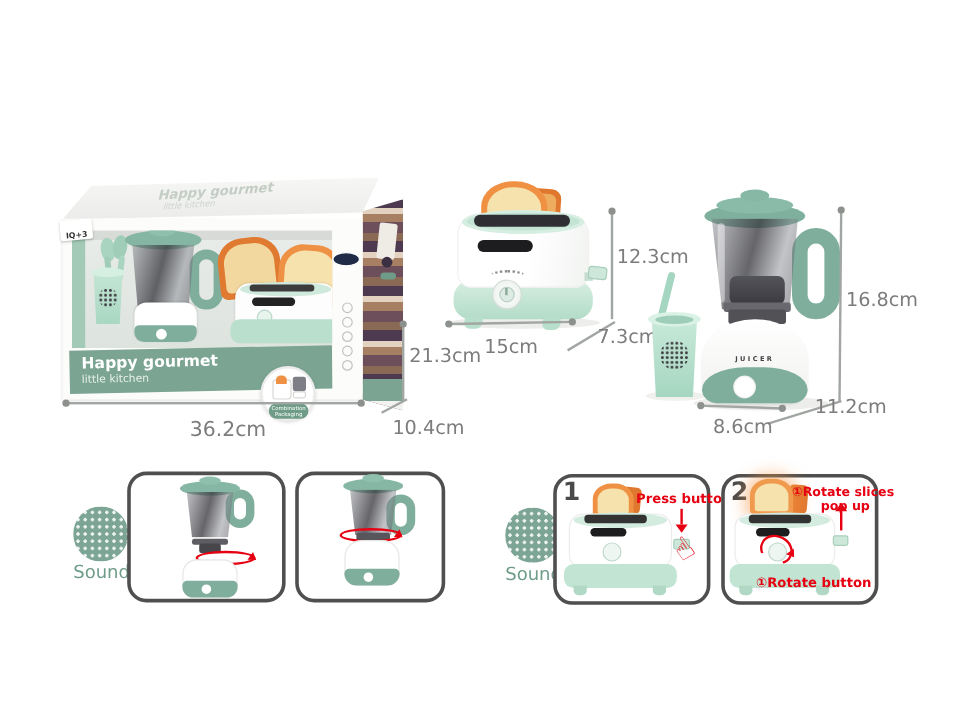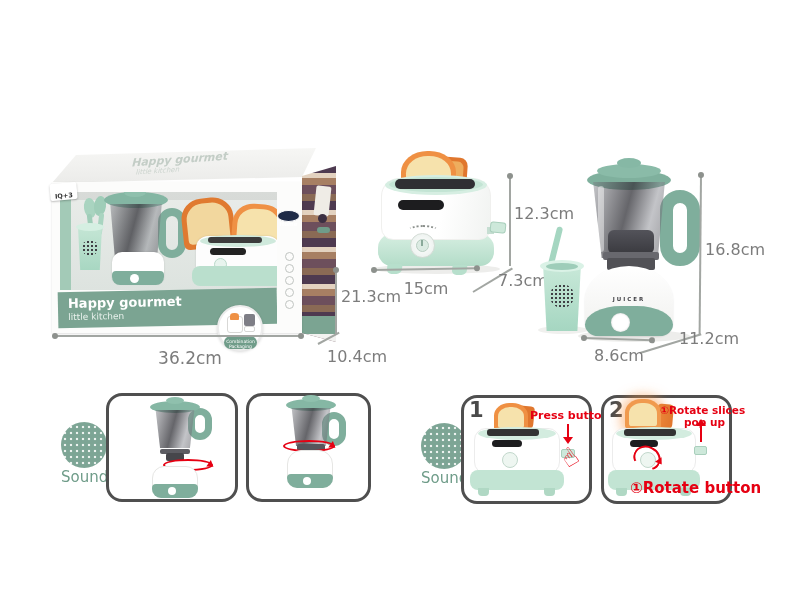--- a/index.html
+++ b/index.html
@@ -238,15 +238,15 @@
   <div class="abs" style="left:633px;top:446px;width:28px;height:24px;border:2.5px solid #e60012;border-bottom-color:transparent;border-radius:50%;box-sizing:border-box;transform:rotate(25deg);"></div>
   <div class="abs" style="left:657px;top:458px;width:0;height:0;border-left:6px solid #e60012;border-top:4px solid transparent;border-bottom:4px solid transparent;transform:rotate(55deg);"></div>
   <div class="abs" style="left:608px;top:470px;width:92px;height:20px;background:#c2e4d3;border-radius:8px;"></div>
   <div class="abs" style="left:616px;top:488px;width:11px;height:8px;background:#b0d8c4;border-radius:0 0 4px 4px;"></div>
   <div class="abs" style="left:680px;top:488px;width:11px;height:8px;background:#b0d8c4;border-radius:0 0 4px 4px;"></div>
   <div class="abs" style="left:694px;top:446px;width:13px;height:9px;background:#cde8da;border:1px solid #a9cfbc;border-radius:2px;box-sizing:border-box;"></div>
   <div class="abs" style="left:700px;top:426px;width:2px;height:16px;background:#e60012;"></div>
   <div class="abs" style="left:696px;top:419px;width:0;height:0;border-left:5px solid transparent;border-right:5px solid transparent;border-bottom:7px solid #e60012;"></div>
   <div class="abs red nowrap" style="left:660px;top:404px;font-size:10.5px;">①Rotate slices</div>
   <div class="abs red nowrap" style="left:684px;top:416px;font-size:10.5px;">pop up</div>
-  <div class="abs red nowrap" style="left:630px;top:479px;font-size:15px;">①Rotate button</div>
+  <div class="abs red nowrap" style="left:630px;top:479px;font-size:11px;">①Rotate button</div>
 
 </div>
 
 </body></html>

